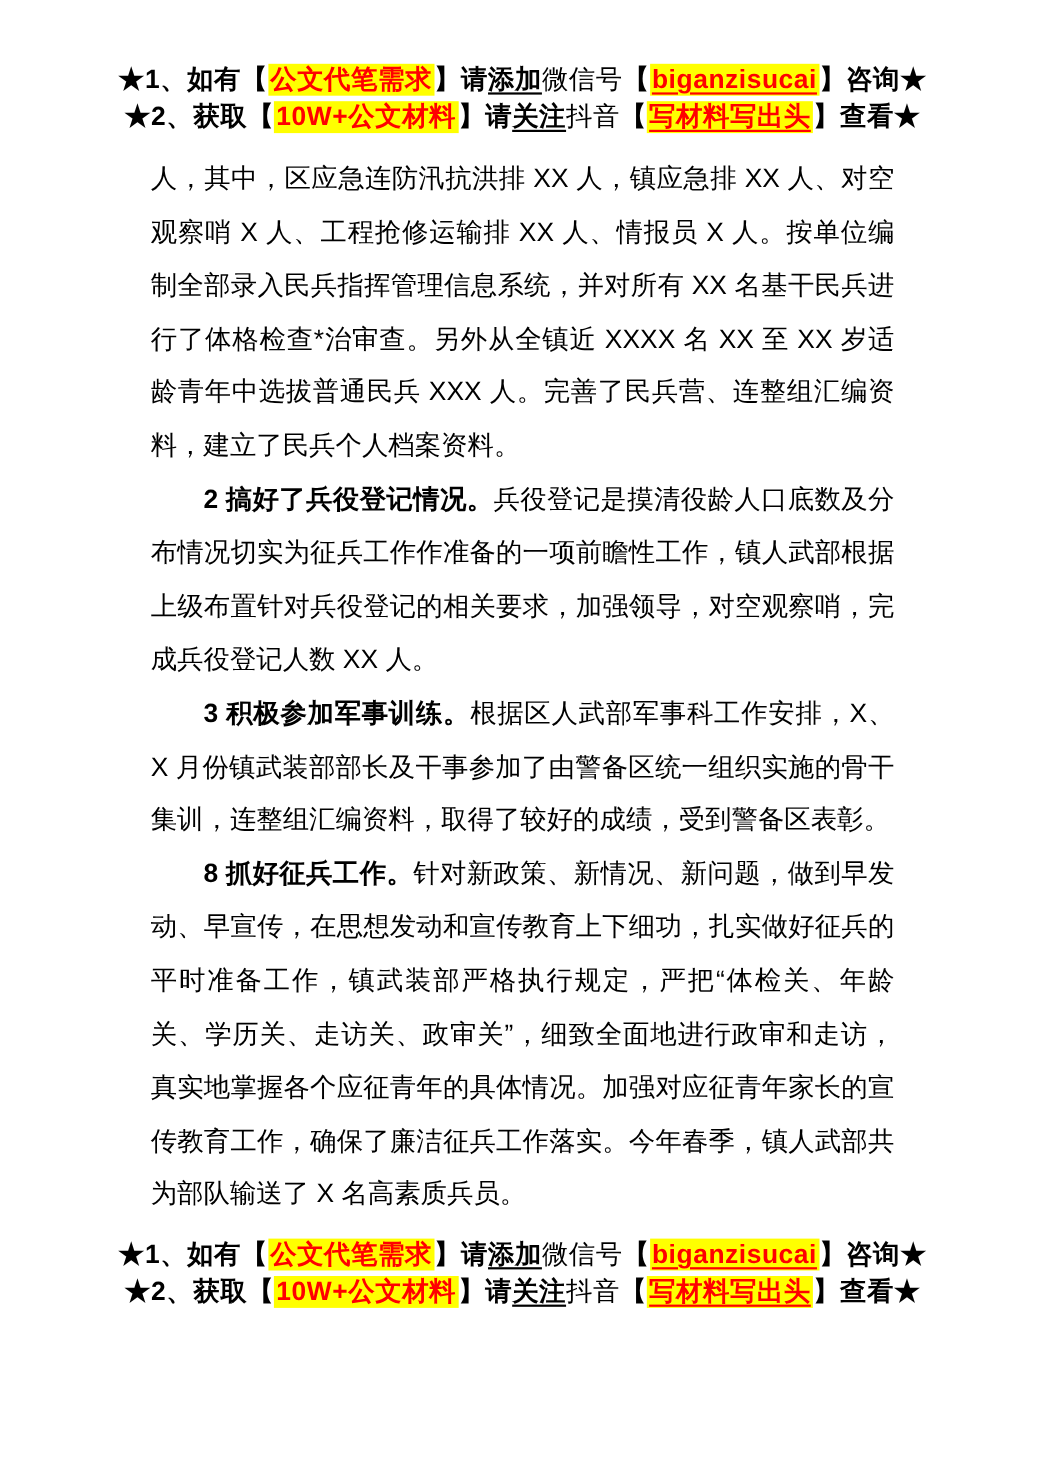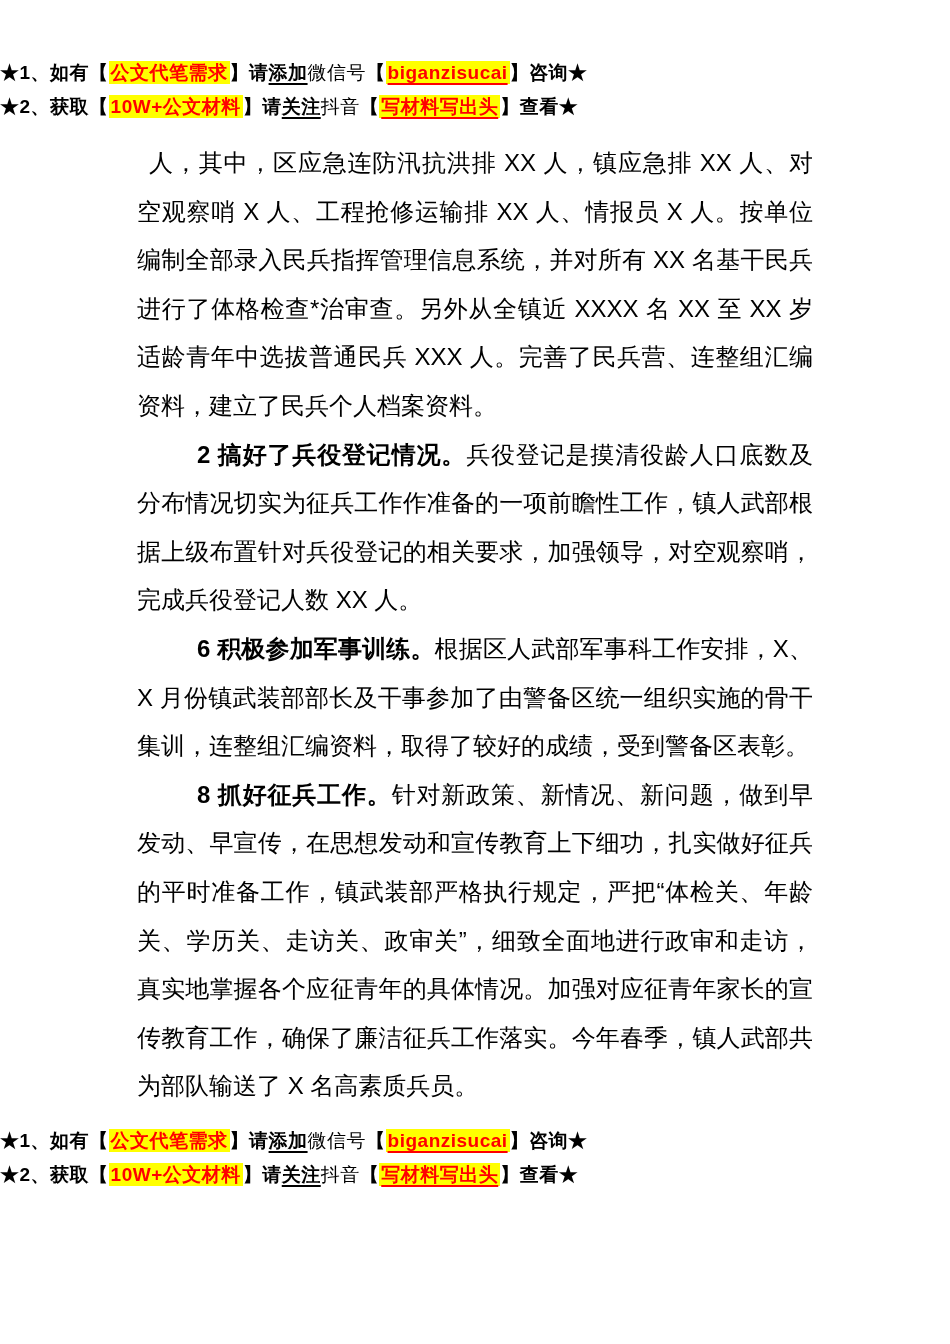--- a/index.html
+++ b/index.html
@@ -11,22 +11,22 @@
   .page {
     position: relative;
     width: 950px;
     height: 1344px;
     background: #ffffff;
     overflow: hidden;
     color: #000000;
   }
   
   .promo {
-    text-align: left;
-    font-size: 19px;
+    text-align: center;
+    font-size: 24px;
     font-weight: 700;
     line-height: 34px;
     color: #000000;
     letter-spacing: 0.5px;
     white-space: nowrap;
   }
   .promo-top { padding-top: 56px; }
   .promo-bottom { margin-top: 13px; }
   .seg { font-weight: 700; color: #000000; }
   .seg.hl {
@@ -54,40 +54,40 @@
     width: 676px;
     margin: 15px auto 0 auto;
     font-size: 24px;
     line-height: 48.6px;
     text-align: justify;
     text-justify: inter-ideograph;
     color: #000000;
   }
   .para { text-indent: 2em; }
   .para.continuation { text-indent: 0; }
-  .para-lead { font-weight: 700; margin-left: 12px; }
+  .para-lead { font-weight: 700; }
 </style>
 </head>
 <body>
 
 <div class="page">
 
   <div class="promo promo-top">
     <div>
       <span class="seg">★1、如有【</span><span class="seg hl">公文代笔需求</span><span class="seg">】请</span><span class="seg ul">添加</span><span class="seg w-normal">微信号</span><span class="seg">【</span><span class="seg hl ul-red">biganzisucai</span><span class="seg">】咨询★</span>
     </div>
     <div>
       <span class="seg">★2、获取【</span><span class="seg hl">10W+公文材料</span><span class="seg">】请</span><span class="seg ul">关注</span><span class="seg w-normal">抖音</span><span class="seg">【</span><span class="seg hl ul-red">写材料写出头</span><span class="seg">】查看★</span>
     </div>
   </div>
 
   <div class="doc">
     <p class="para continuation"><span class="para-lead"></span><span>人，其中，区应急连防汛抗洪排 XX 人，镇应急排 XX 人、对空观察哨 X 人、工程抢修运输排 XX 人、情报员 X 人。按单位编制全部录入民兵指挥管理信息系统，并对所有 XX 名基干民兵进行了体格检查*治审查。另外从全镇近 XXXX 名 XX 至 XX 岁适龄青年中选拔普通民兵 XXX 人。完善了民兵营、连整组汇编资料，建立了民兵个人档案资料。</span></p>
     <p class="para"><span class="para-lead">2 搞好了兵役登记情况。</span><span>兵役登记是摸清役龄人口底数及分布情况切实为征兵工作作准备的一项前瞻性工作，镇人武部根据上级布置针对兵役登记的相关要求，加强领导，对空观察哨，完成兵役登记人数 XX 人。</span></p>
-    <p class="para"><span class="para-lead">6 积极参加军事训练。</span><span>根据区人武部军事科工作安排，X、X 月份镇武装部部长及干事参加了由警备区统一组织实施的骨干集训，连整组汇编资料，取得了较好的成绩，受到警备区表彰。</span></p>
+    <p class="para"><span class="para-lead">3 积极参加军事训练。</span><span>根据区人武部军事科工作安排，X、X 月份镇武装部部长及干事参加了由警备区统一组织实施的骨干集训，连整组汇编资料，取得了较好的成绩，受到警备区表彰。</span></p>
     <p class="para"><span class="para-lead">8 抓好征兵工作。</span><span>针对新政策、新情况、新问题，做到早发动、早宣传，在思想发动和宣传教育上下细功，扎实做好征兵的平时准备工作，镇武装部严格执行规定，严把“体检关、年龄关、学历关、走访关、政审关”，细致全面地进行政审和走访，真实地掌握各个应征青年的具体情况。加强对应征青年家长的宣传教育工作，确保了廉洁征兵工作落实。今年春季，镇人武部共为部队输送了 X 名高素质兵员。</span></p>
   </div>
 
   <div class="promo promo-bottom">
     <div>
       <span class="seg">★1、如有【</span><span class="seg hl">公文代笔需求</span><span class="seg">】请</span><span class="seg ul">添加</span><span class="seg w-normal">微信号</span><span class="seg">【</span><span class="seg hl ul-red">biganzisucai</span><span class="seg">】咨询★</span>
     </div>
     <div>
       <span class="seg">★2、获取【</span><span class="seg hl">10W+公文材料</span><span class="seg">】请</span><span class="seg ul">关注</span><span class="seg w-normal">抖音</span><span class="seg">【</span><span class="seg hl ul-red">写材料写出头</span><span class="seg">】查看★</span>
     </div>

